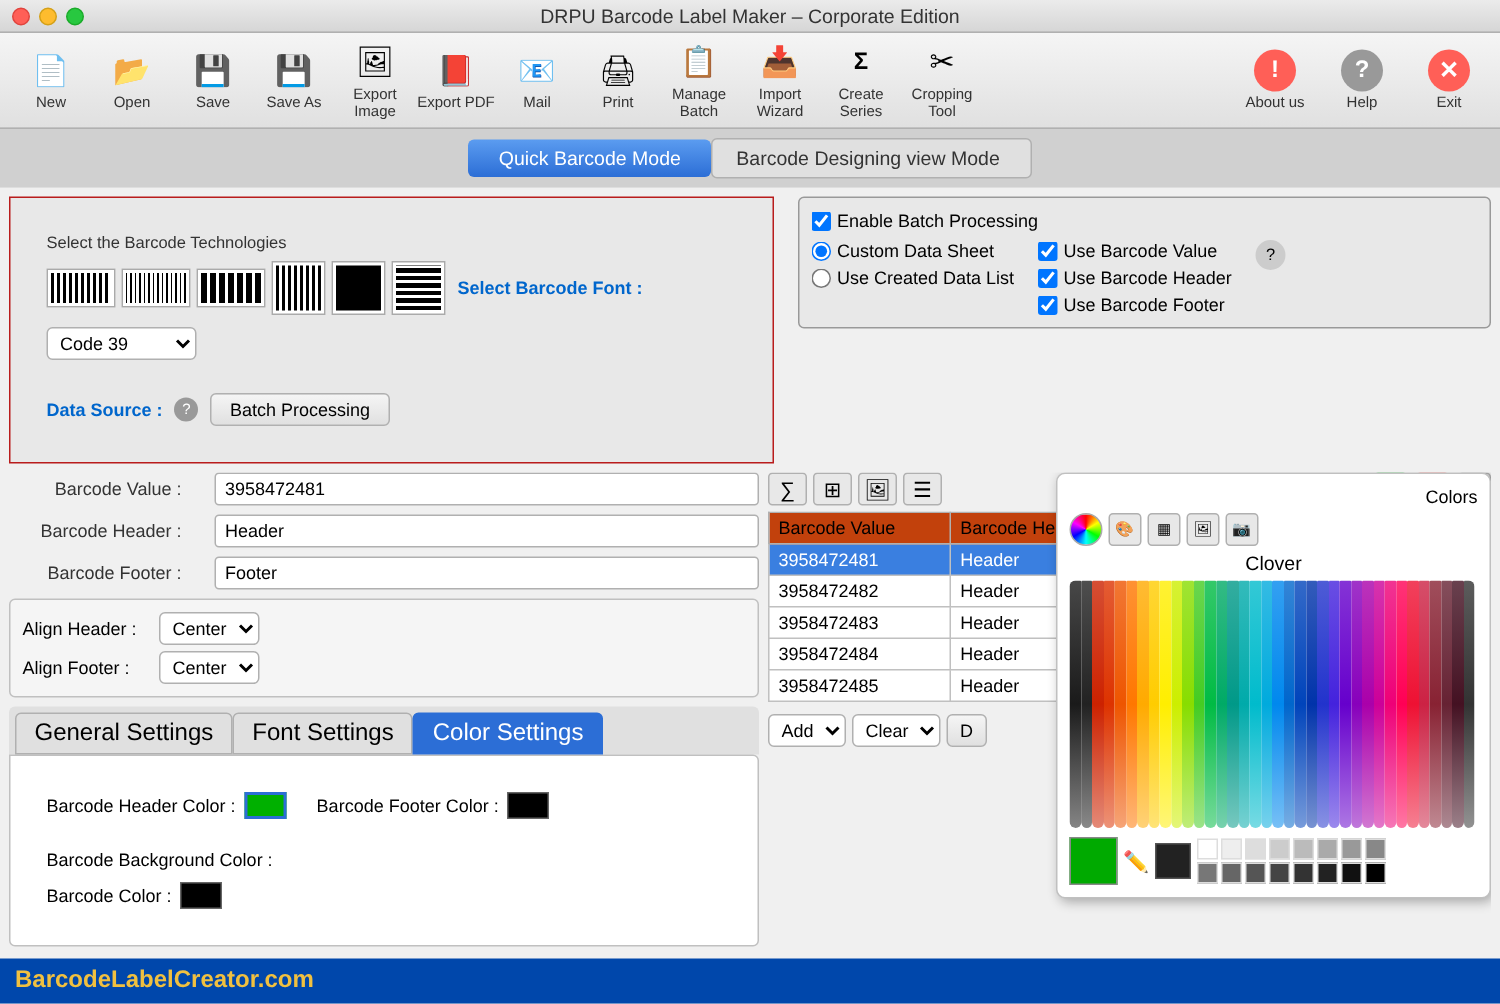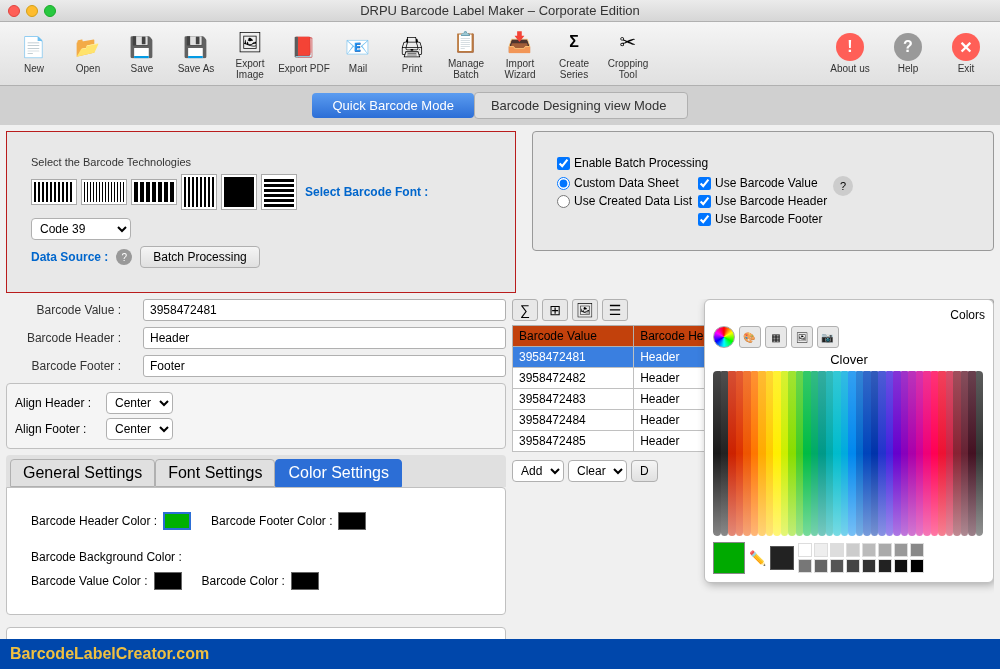--- a/index.html
+++ b/index.html
@@ -42,21 +42,21 @@
     .barcode-samples { display: flex; gap: 4px; align-items: center; }
     .barcode-sample { background: white; border: 1px solid #aaa; padding: 2px; cursor: pointer; }
     .barcode-img { width: 40px; height: 20px; background: repeating-linear-gradient(90deg, #000 0px, #000 2px, white 2px, white 4px); }
     .select-font-label { color: #0066cc; font-weight: bold; font-size: 12px; }
     .font-select { border: 1px solid #b0b0b0; border-radius: 4px; padding: 2px 4px; background: white; font-size: 12px; min-width: 100px; }
     .data-source-label { color: #0066cc; font-weight: bold; font-size: 12px; }
     .data-source-help { width: 16px; height: 16px; border-radius: 50%; background: #999; color: white; display: inline-flex; align-items: center; justify-content: center; font-size: 10px; cursor: pointer; }
     .batch-btn { background: linear-gradient(to bottom, #f5f5f5, #e0e0e0); border: 1px solid #b0b0b0; border-radius: 4px; padding: 3px 12px; cursor: pointer; font-size: 12px; }
 
     
-    .batch-section { background: #e8e8e8; border: 1px solid #999; border-radius: 4px; padding: 24px; margin-left: 10px; }
+    .batch-section { background: #e8e8e8; border: 1px solid #999; border-radius: 4px; padding: 8px; margin-left: 10px; }
     .checkbox-label { display: flex; align-items: center; gap: 4px; cursor: pointer; font-size: 12px; }
     .radio-label { display: flex; align-items: center; gap: 4px; cursor: pointer; font-size: 12px; }
 
     
     .lower-section { display: flex; gap: 6px; flex: 1; overflow: hidden; }
 
     
     .left-panel { flex: 0 0 500px; display: flex; flex-direction: column; gap: 6px; }
     .field-row { display: flex; align-items: center; gap: 22px; }
     .field-label { font-size: 12px; color: #333; width: 115px; text-align: right; }
@@ -241,33 +241,33 @@
               <div class="barcode-img" style="width:30px;height:30px;background:repeating-linear-gradient(0deg,#000 0,#000 3px,white 3px,white 5px);"></div>
             </div>
         </div>
         <span class="select-font-label">Select Barcode Font :</span>
         <select class="font-select">
           <option>Code 39</option>
           <option>Code 128</option>
           <option>QR Code</option>
         </select>
       </div>
-      <div class="tech-row" style="margin-top:6px;">
+      <div class="tech-row" style="margin-top:22px;">
         <span class="data-source-label">Data Source :</span>
         <span class="data-source-help">?</span>
         <button class="batch-btn">Batch Processing</button>
       </div>
     </div>
 
     <div class="batch-section" style="flex:1;">
       <label class="checkbox-label">
         <input type="checkbox" checked="" style="">
         <span>Enable Batch Processing</span>
       </label>
-      <div style="display:flex; gap:6px; margin-top:6px;">
+      <div style="display:flex; gap:16px; margin-top:6px;">
         <div style="display:flex;flex-direction:column;gap:4px;">
           <label class="radio-label">
             <input type="radio" name="datasource" checked="" style="">
             <span>Custom Data Sheet</span>
           </label>
           <label class="radio-label">
             <input type="radio" name="datasource" style="">
             <span>Use Created Data List</span>
           </label>
         </div>
@@ -340,24 +340,20 @@
             </div>
             <div class="color-item">
               <span class="color-item-label">Barcode Footer Color :</span>
               <div class="color-swatch color-swatch-black"></div>
             </div>
             <div class="color-item">
               <span class="color-item-label">Barcode Background Color :</span>
             </div>
           </div>
           <div class="color-row" style="margin-top:8px;">
-            <div class="color-item">
-              <span class="color-item-label">Barcode Value Color :</span>
-              <div class="color-swatch color-swatch-black"></div>
-            </div>
             <div class="color-item">
               <span class="color-item-label">Barcode Color :</span>
               <div class="color-swatch color-swatch-black"></div>
             </div>
           </div>
         </div>
       </div>
 
       <div class="barcode-preview">
         <div class="preview-header">Header</div>

